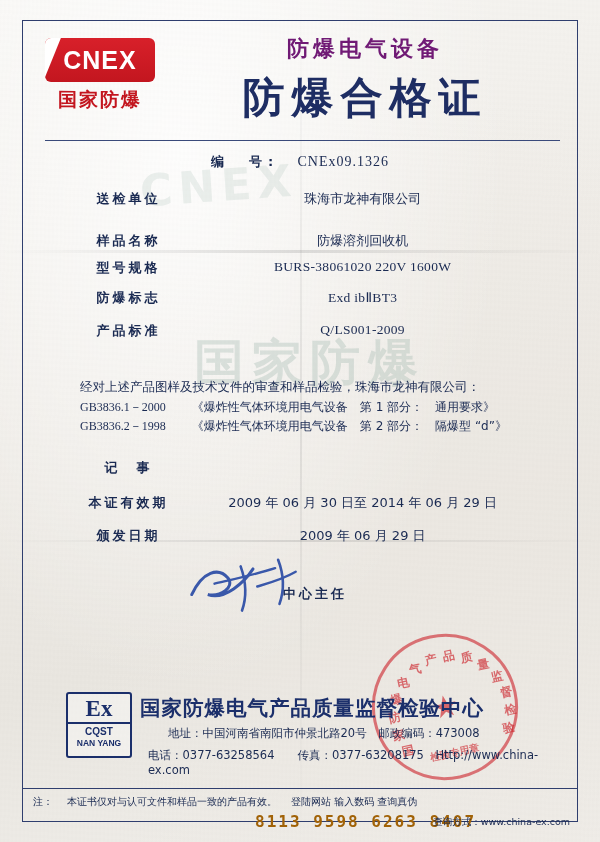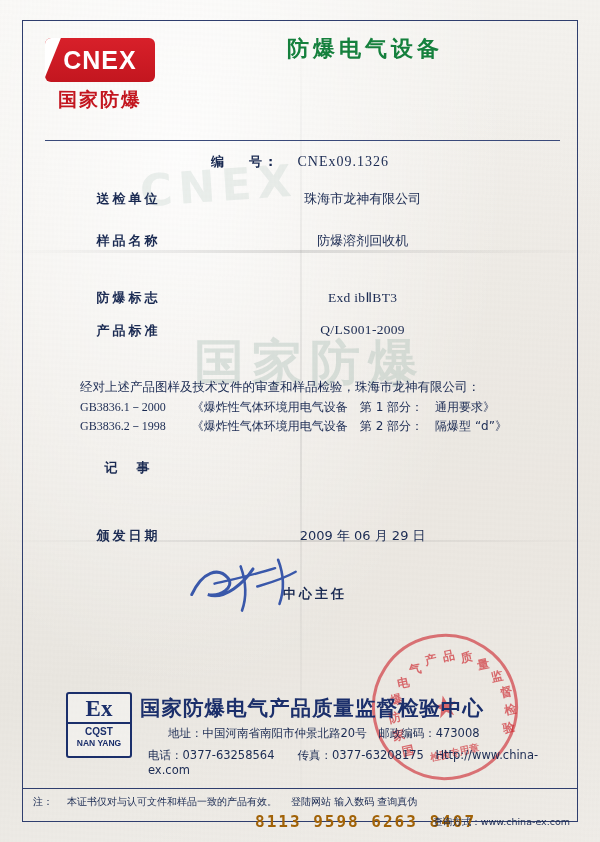--- a/index.html
+++ b/index.html
@@ -87,21 +87,21 @@
     position: absolute;
     left: 170px;
     top: 34px;
     width: 390px;
     text-align: center;
   }
   #title-small {
     font-size: 22px;
     font-weight: bold;
     letter-spacing: 4px;
-    color: #15803d;
+    color: #701a75;
     font-family: "DejaVu Sans", sans-serif;
   }
   #title-big {
     margin-top: 6px;
     font-size: 42px;
     font-weight: bold;
     letter-spacing: 7px;
     color: #1e2d63;
     font-family: "DejaVu Sans", sans-serif;
   }
@@ -394,20 +394,21 @@
   <div id="logo-box">
     <div id="cnex-badge">
       <span class="slash"></span>
       <span>CNEX</span>
     </div>
     <div id="cnex-sub">国家防爆</div>
   </div>
 
   <div id="title-block">
     <div id="title-small">防爆电气设备</div>
+    <div id="title-big">防爆合格证</div>
   </div>
 
   <div id="rule"></div>
 
   <div id="number-row">
     <span class="lbl">编　号:</span>
     <span class="val">CNEx09.1326</span>
   </div>
 
   <div class="field" style="top:190px;">
@@ -415,20 +416,24 @@
     <span class="val">
       <span>珠海市龙神有限公司</span>
     </span>
   </div>
 
   <div class="field" style="top:232px;">
     <span class="lbl">样品名称</span>
     <span class="val">防爆溶剂回收机</span>
   </div>
 
+  <div class="field" style="top:259px;">
+    <span class="lbl">型号规格</span>
+    <span class="val serif">BURS-38061020     220V     1600W</span>
+  </div>
 
   <div class="field" style="top:289px;">
     <span class="lbl">防爆标志</span>
     <span class="val serif">Exd ibⅡBT3</span>
   </div>
 
   <div class="field" style="top:322px;">
     <span class="lbl">产品标准</span>
     <span class="val serif">Q/LS001-2009</span>
   </div>
@@ -443,20 +448,24 @@
   <div class="std-row" style="top:418px;">
     <span class="code">GB3836.2－1998</span>
     <span>《爆炸性气体环境用电气设备　第 2 部分：　隔爆型 “d”》</span>
   </div>
 
   <div class="field" style="top:459px;">
     <span class="lbl">记　事</span>
     <span class="val"></span>
   </div>
 
+  <div class="field" style="top:494px;">
+    <span class="lbl">本证有效期</span>
+    <span class="val">2009 年 06 月 30 日至 2014 年 06 月 29 日</span>
+  </div>
 
   <div class="field" style="top:527px;">
     <span class="lbl">颁发日期</span>
     <span class="val">2009 年 06 月 29 日</span>
   </div>
 
   <div class="field" style="top:585px;">
     <span class="lbl">中心主任</span>
   </div>
   <div id="sig">

